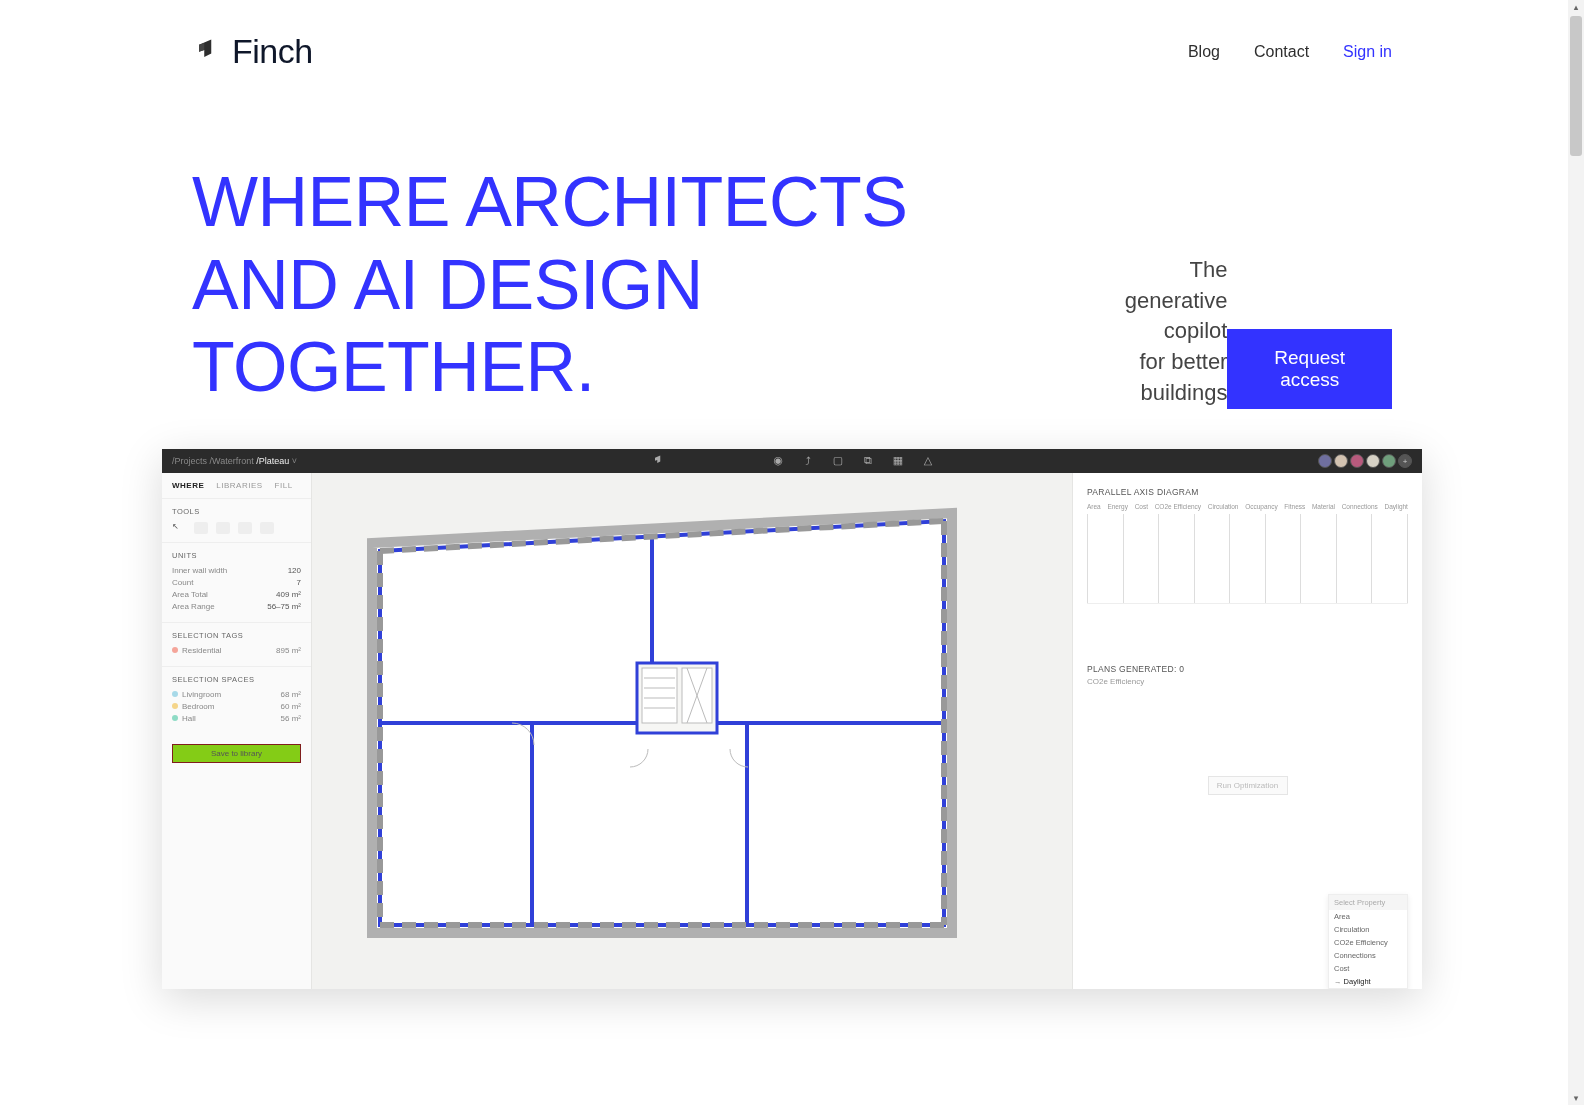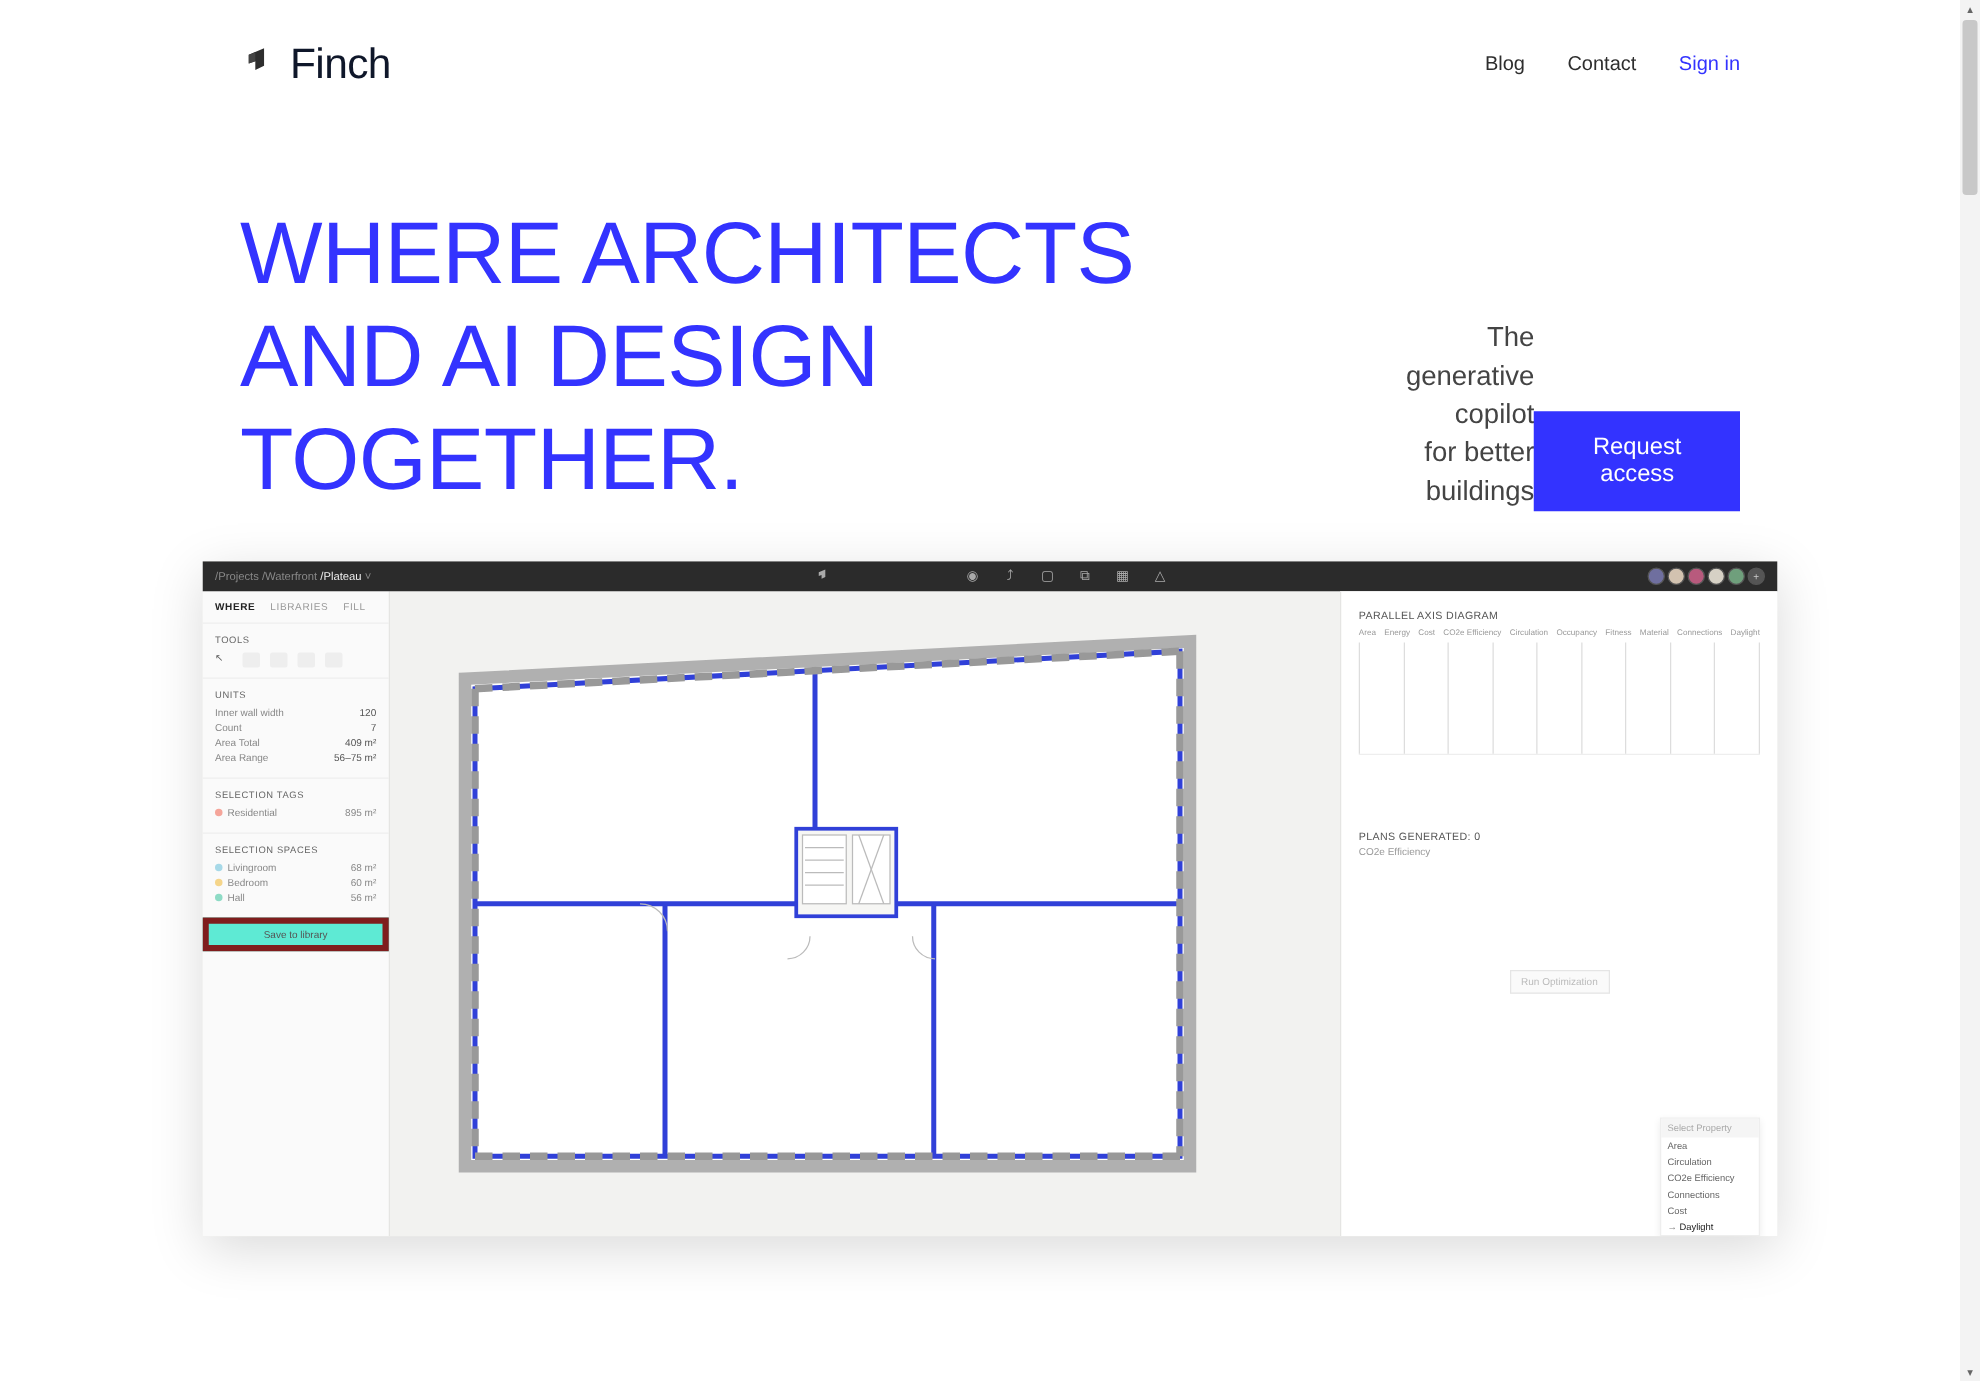--- a/index.html
+++ b/index.html
@@ -35,21 +35,21 @@
 .section { padding:8px 10px; border-top:1px solid #eee; }
 .section-title { font-size:7.5px; letter-spacing:0.5px; color:#666; margin-bottom:6px; }
 .toolrow { display:flex; gap:8px; margin-top:4px; }
 .toolrow .tool { width:14px; height:12px; background:#eee; border-radius:2px; }
 .toolrow .tool.cursor { background:transparent; }
 .kv { display:flex; justify-content:space-between; font-size:8px; color:#888; margin:3px 0; }
 .kv .v { color:#555; }
 .tag-row { display:flex; align-items:center; gap:4px; font-size:8px; color:#888; margin:3px 0; justify-content:space-between; }
 .tag-row .left { display:flex; align-items:center; gap:4px; }
 .dot { width:6px; height:6px; border-radius:50%; display:inline-block; }
-.savebtn { padding:4px 0; text-align:center; border:5px solid #7f1d1d; font-size:8px; color:#555; background:#5eead4; }
+.savebtn { margin:10px; padding:4px 0; text-align:center; border:1px solid #7f1d1d; font-size:8px; color:#555; background:#84cc16; }
 .canvas { flex:1; position:relative; }
 .canvas svg { position:absolute; top:30px; left:40px; }
 .rightpane { width:350px; background:#fff; border-left:1px solid #e5e5e3; padding:14px 14px; font-size:8px; color:#555; position:relative; }
 .rp-title { font-size:8.5px; letter-spacing:0.3px; margin-bottom:6px; }
 .axis-labels { display:flex; justify-content:space-between; font-size:6.5px; color:#999; margin-bottom:4px; }
 .axes-chart { height:90px; border-bottom:1px solid #eee; position:relative; display:flex; justify-content:space-between; }
 .axes-chart .vline { width:1px; background:#ddd; height:100%; }
 .plans-title { margin-top:60px; font-size:8.5px; letter-spacing:0.3px; }
 .plans-sub { font-size:8px; color:#999; margin-top:3px; }
 .run-btn { margin:90px auto 0; width:80px; padding:4px 0; text-align:center; border:1px solid #e5e5e5; color:#bbb; font-size:8px; background:#fafafa; }

